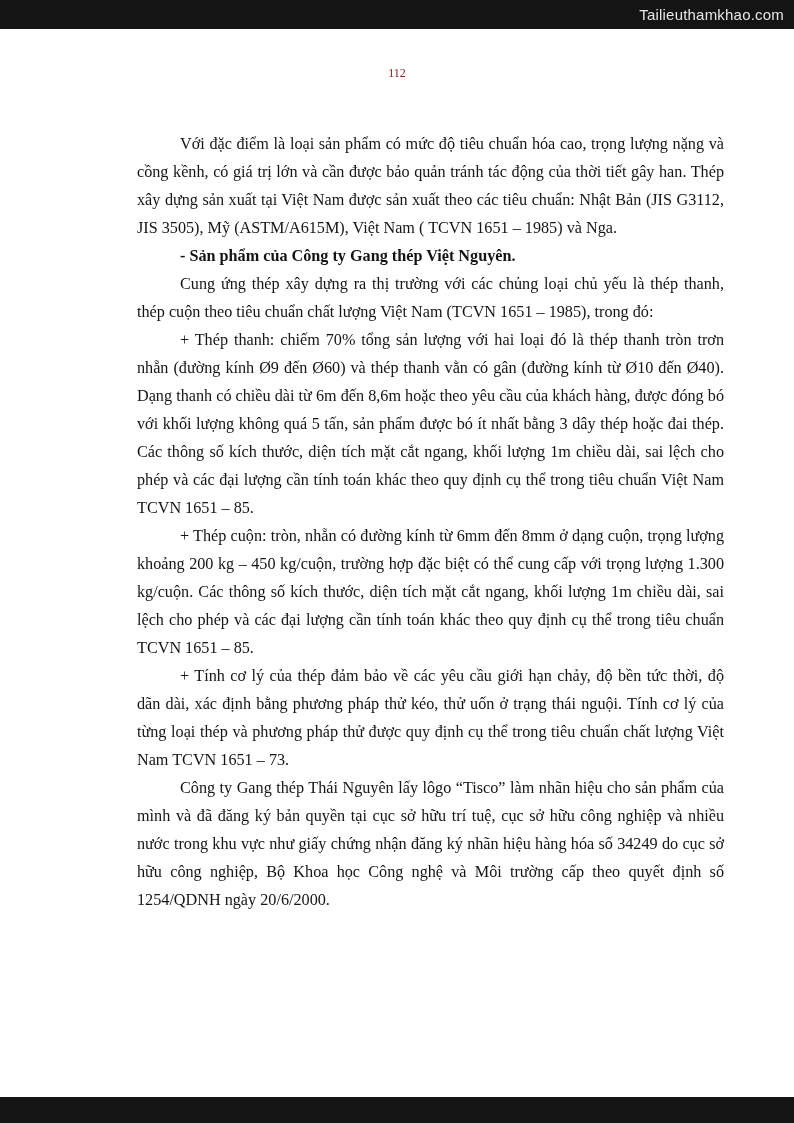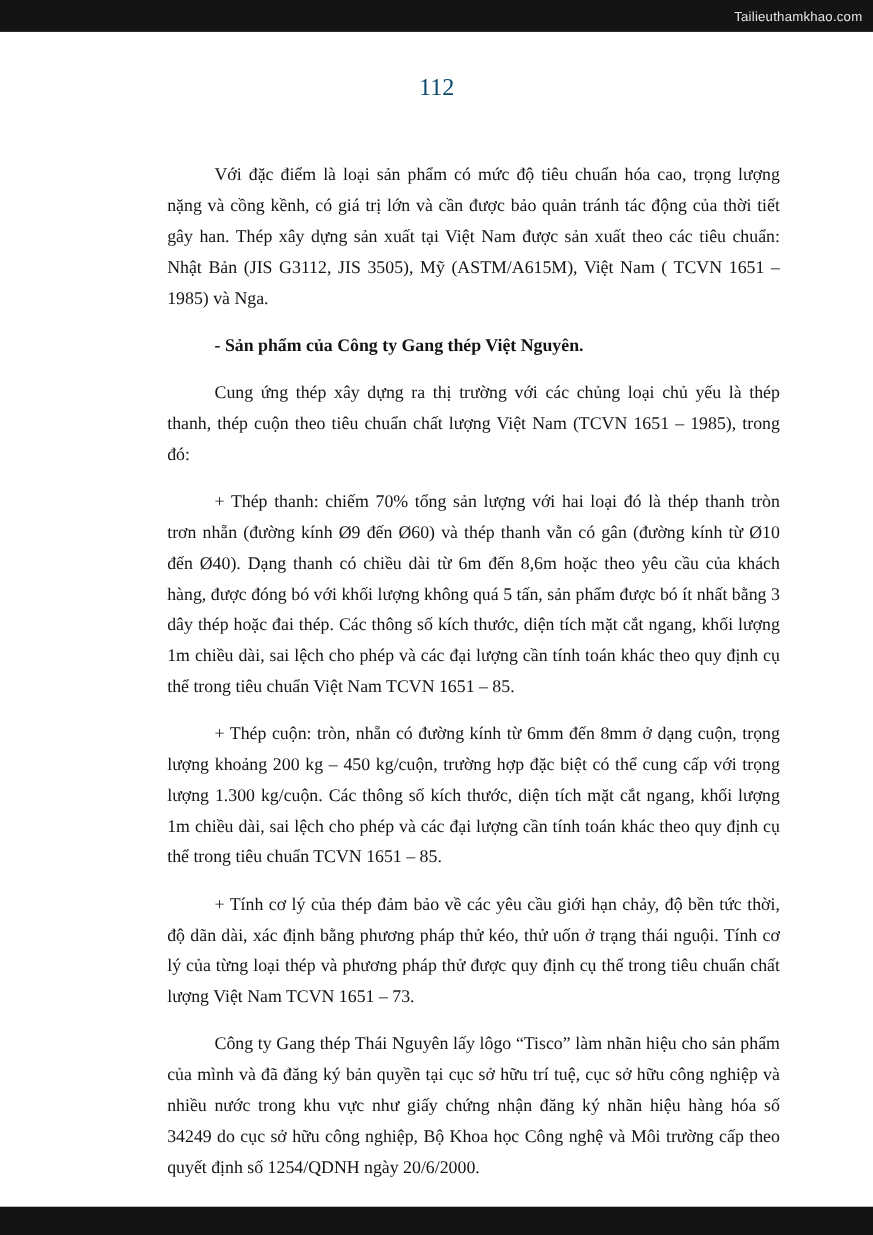--- a/index.html
+++ b/index.html
@@ -19,50 +19,50 @@
     background: #141414;
     display: flex;
     align-items: center;
     justify-content: flex-end;
     padding-right: 10px;
     box-sizing: border-box;
   }
   .watermark {
     color: #e6e6e6;
     font-family: "Liberation Sans", sans-serif;
-    font-size: 12px;
+    font-size: 15px;
     letter-spacing: 0.2px;
   }
   .bottom-bar {
     position: absolute;
     bottom: 0; left: 0; right: 0;
     height: 26px;
     background: #141414;
   }
   .page-number {
     position: absolute;
     top: 66px;
     left: 0;
     width: 100%;
     text-align: center;
-    font-size: 22px;
-    color: #0c4a6e;
+    font-size: 12px;
+    color: #7f1d1d;
   }
   .content {
     position: absolute;
     top: 130px;
     left: 137px;
     width: 587px;
     text-align: justify;
     font-size: 16.2px;
     line-height: 28px;
     color: #141414;
   }
   .para {
-    margin: 15px;
+    margin: 0;
     text-indent: 43px;
   }
   .para.bold {
     font-weight: bold;
   }
 </style>
 </head>
 <body>
 
 <div class="top-bar">

